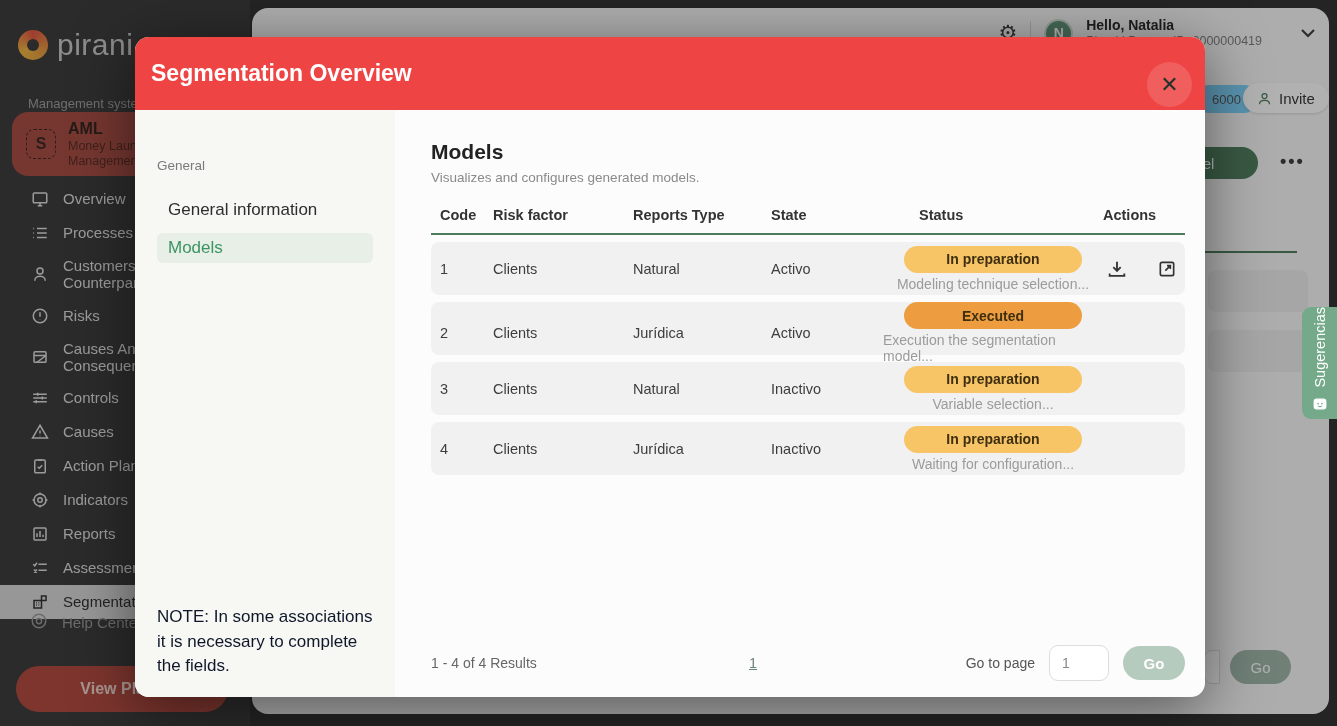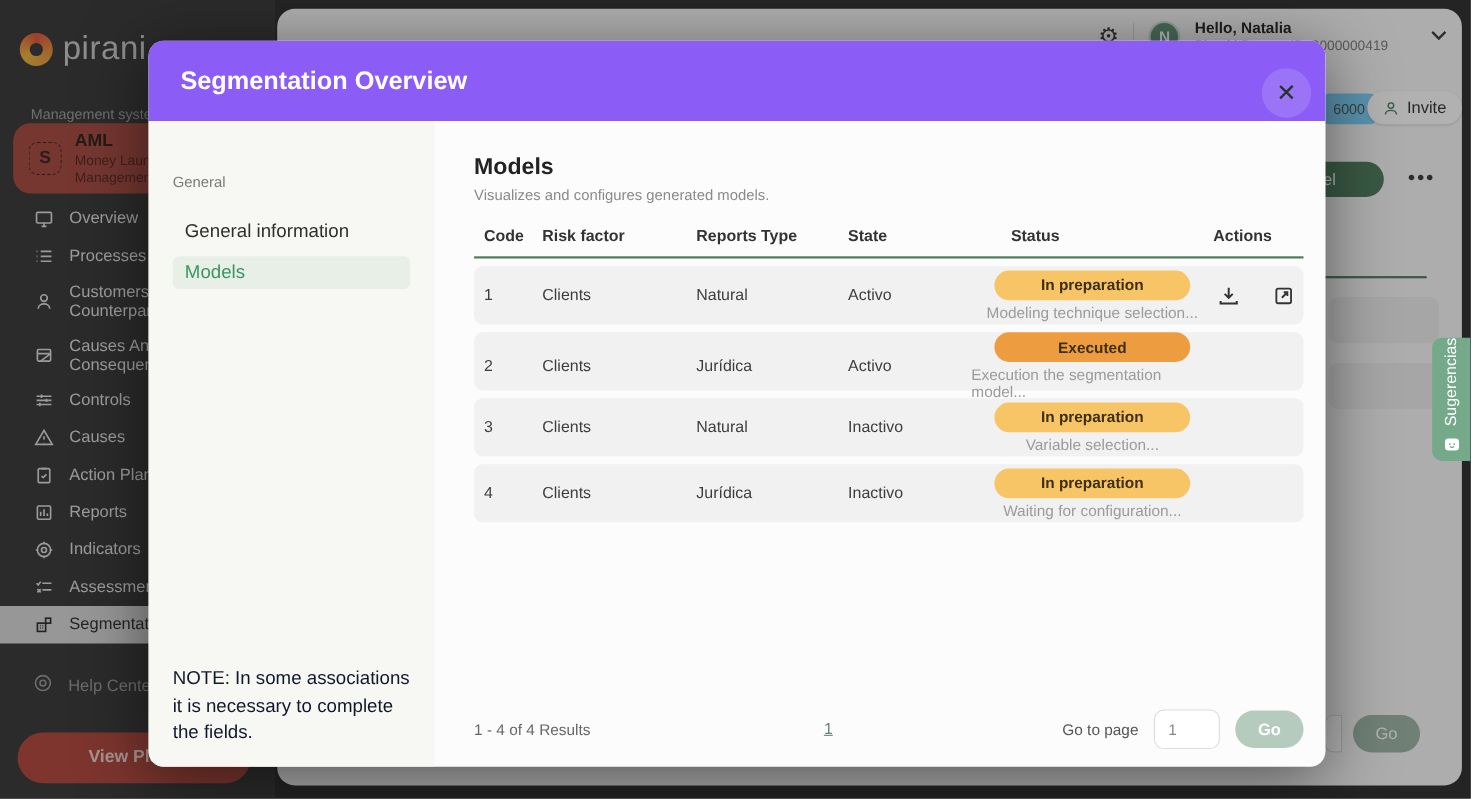--- a/index.html
+++ b/index.html
@@ -44,21 +44,21 @@
   .bg-goto-input { position:absolute; left:952px; top:642px; width:16px; height:34px; border:1px solid #ddd; border-radius:8px 0 0 8px; background:#fff; }
   .bg-go-btn { position:absolute; left:978px; top:642px; width:61px; height:34px; background:#9fb7a9; border-radius:17px; color:#fff; font-size:15px; display:flex; align-items:center; justify-content:center; border:none; }
 
   .dim-overlay { position:absolute; inset:0; background:rgba(18,18,18,0.33); z-index:2; }
 
   .sugg-tab { position:absolute; left:1302px; top:307px; width:35px; height:112px; background:#74a98a; border-radius:9px 0 0 9px; z-index:3; display:flex; flex-direction:column; align-items:center; justify-content:flex-end; padding-bottom:8px; cursor:pointer; }
   .sugg-text { color:#fff; font-size:14.5px; writing-mode:vertical-rl; transform:rotate(180deg); margin-bottom:8px; }
 
   
   .modal { position:absolute; left:135px; top:37px; width:1070px; height:660px; background:#fcfcfc; border-radius:14px; z-index:4; box-shadow:0 12px 60px rgba(0,0,0,0.5); display:flex; flex-direction:column; overflow:hidden; }
-  .modal-header { height:73px; background:#8b5cf6; flex:0 0 auto; position:relative; display:flex; align-items:center; padding-left:29px; }
+  .modal-header { height:73px; background:#ef4444; flex:0 0 auto; position:relative; display:flex; align-items:center; padding-left:16px; }
   .modal-title { color:#fff; font-size:23px; font-weight:bold; }
   .modal-close { position:absolute; left:1012px; top:25px; width:45px; height:45px; border-radius:50%; background:rgba(255,255,255,0.14); color:#24332a; font-size:22px; display:flex; align-items:center; justify-content:center; cursor:pointer; border:none; }
   .modal-body { flex:1; display:flex; min-height:0;gap:13px; }
   .modal-nav { width:260px; flex:0 0 auto; background:#f7f8f4; position:relative; padding-top:48px; }
   .mnav-section { margin-left:22px; font-size:13.5px; color:#7a7a7a; }
   .mnav-item { margin:0 22px; margin-top:22px; padding:5px 11px; font-size:17px; color:#2e2e2e; border-radius:6px; cursor:pointer; }
   .mnav-item.active { margin-top:8px; background:#e7efe7; color:#3c9464; }
   .modal-note { position:absolute; left:22px; bottom:18px; width:216px; font-size:17px; color:#0f172a; line-height:1.45; }
   .modal-main { flex:1; padding:30px 20px 0 23px; position:relative; }
   .mm-title { font-size:21px; font-weight:bold; color:#222; }
@@ -125,20 +125,29 @@
             <svg width="18" height="18" viewBox="0 0 24 24" fill="none" stroke-width="2" stroke="currentColor">
               <circle cx="12" cy="8" r="4" stroke="currentColor"></circle>
               <path d="M5 21c0-4 3.5-6 7-6s7 2 7 6" stroke="currentColor"></path>
             </svg>
           </span>
           <span style="max-width: 160px;">Customers And Counterparties</span>
         </div>
         <div class="nav-item">
           <span class="nicon">
             <svg width="18" height="18" viewBox="0 0 24 24" fill="none" stroke-width="2" stroke="currentColor">
+              <circle cx="12" cy="12" r="9" stroke="currentColor"></circle>
+              <path d="M12 7v6M12 16.5v.5" stroke="currentColor"></path>
+            </svg>
+          </span>
+          <span style="max-width: 160px;">Risks</span>
+        </div>
+        <div class="nav-item">
+          <span class="nicon">
+            <svg width="18" height="18" viewBox="0 0 24 24" fill="none" stroke-width="2" stroke="currentColor">
               <rect x="4" y="5" width="16" height="14" rx="1.5" stroke="currentColor"></rect>
               <path d="M4 10h16M8 19L20 10" stroke="currentColor"></path>
             </svg>
           </span>
           <span style="max-width: 160px;">Causes And Consequences</span>
         </div>
         <div class="nav-item">
           <span class="nicon">
             <svg width="18" height="18" viewBox="0 0 24 24" fill="none" stroke-width="2" stroke="currentColor">
               <path d="M3 7h18M3 12h18M3 17h18M9 5v4M15 10v4M7 15v4" stroke="currentColor"></path>
@@ -156,39 +165,39 @@
           <span style="max-width: 160px;">Causes</span>
         </div>
         <div class="nav-item">
           <span class="nicon">
             <svg width="18" height="18" viewBox="0 0 24 24" fill="none" stroke-width="2" stroke="currentColor">
               <rect x="5" y="4" width="14" height="17" rx="1.5" stroke="currentColor"></rect>
               <path d="M9 4h6M9 13l2 2 4-4" stroke="currentColor"></path>
             </svg>
           </span>
           <span style="max-width: 160px;">Action Plans</span>
-        </div>
-        <div class="nav-item">
-          <span class="nicon">
-            <svg width="18" height="18" viewBox="0 0 24 24" fill="none" stroke-width="2" stroke="currentColor">
-              <rect x="4" y="4" width="16" height="16" rx="1.5" stroke="currentColor"></rect>
-              <path d="M8 16v-5M12 16V8M16 16v-3" stroke="currentColor"></path>
-            </svg>
-          </span>
-          <span style="max-width: 160px;">Reports</span>
         </div>
         <div class="nav-item">
           <span class="nicon">
             <svg width="18" height="18" viewBox="0 0 24 24" fill="none" stroke-width="2" stroke="currentColor">
               <circle cx="12" cy="12" r="8" stroke="currentColor"></circle>
               <circle cx="12" cy="12" r="3" stroke="currentColor"></circle>
               <path d="M12 2v3M12 19v3M2 12h3M19 12h3" stroke="currentColor"></path>
             </svg>
           </span>
           <span style="max-width: 160px;">Indicators</span>
+        </div>
+        <div class="nav-item">
+          <span class="nicon">
+            <svg width="18" height="18" viewBox="0 0 24 24" fill="none" stroke-width="2" stroke="currentColor">
+              <rect x="4" y="4" width="16" height="16" rx="1.5" stroke="currentColor"></rect>
+              <path d="M8 16v-5M12 16V8M16 16v-3" stroke="currentColor"></path>
+            </svg>
+          </span>
+          <span style="max-width: 160px;">Reports</span>
         </div>
         <div class="nav-item">
           <span class="nicon">
             <svg width="18" height="18" viewBox="0 0 24 24" fill="none" stroke-width="2" stroke="currentColor">
               <path d="M10 7h11M10 15h11M3 7l2 2 3-4M4 14l4 4M8 14l-4 4" stroke="currentColor"></path>
             </svg>
           </span>
           <span style="max-width: 160px;">Assessments</span>
         </div>
         <div class="nav-item active">

